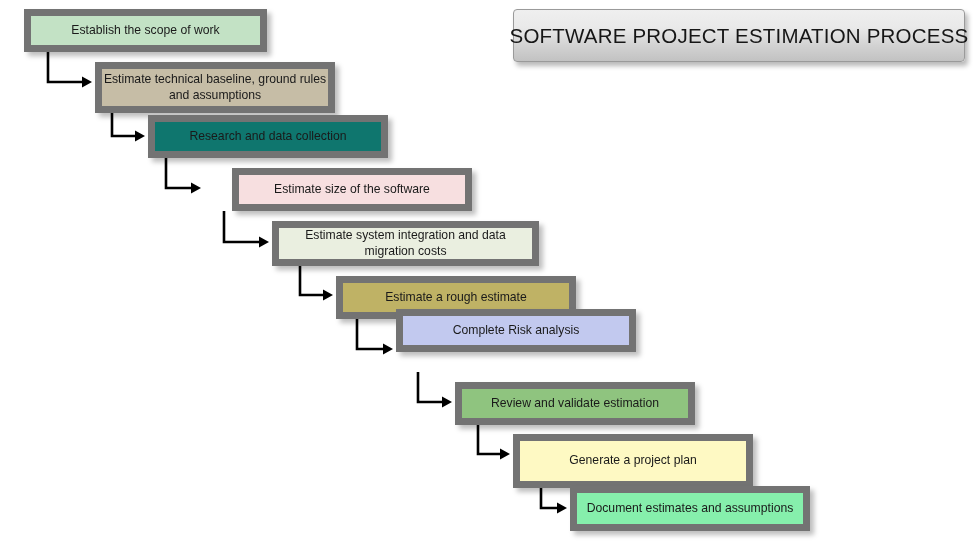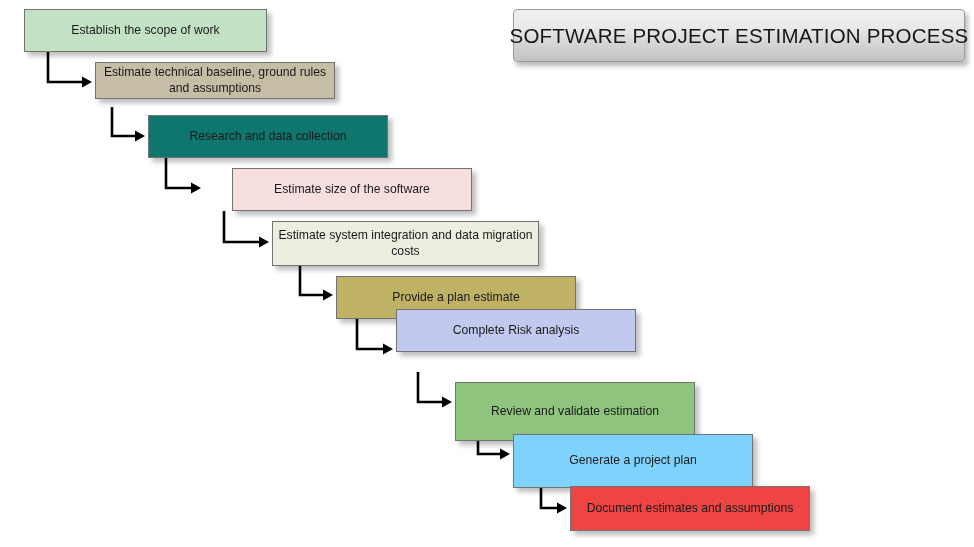--- a/index.html
+++ b/index.html
@@ -43,21 +43,21 @@
     letter-spacing: 0.2px;
     color: #161616;
     white-space: nowrap;
     font-family: "Liberation Sans", sans-serif;
   }
 
   
   .step-box {
     position: absolute;
     box-sizing: border-box;
-    border: 1px solid #737373;
+    border: 7px solid #737373;
     box-shadow: 4px 4px 5px rgba(0,0,0,0.26);
     display: flex;
     align-items: center;
     justify-content: center;
     text-align: center;
     padding: 2px 0;
     z-index: 5;
   }
   .step-box .step-label {
     font-size: 12.2px;
@@ -135,42 +135,42 @@
         <svg width="38" height="43" viewBox="0 0 38 43">
           <path d="M 0 0 L 0 31 L 18 31" fill="none" stroke="#000000" stroke-width="2.6" stroke-linecap="butt"></path>
           <polygon points="26,31 16,25.5 16,36.5" fill="#000000"></polygon>
         </svg>
       </div>
     </div>
   <div id="step-layer">
       <div class="step-box" style="left: 24px; top: 9px; width: 243px; height: 43px; background: rgb(195, 226, 197);">
         <span class="step-label">Establish the scope of work</span>
       </div>
-      <div class="step-box" style="left: 95px; top: 62px; width: 240px; height: 37px; background: rgb(198, 189, 166);">
+      <div class="step-box" style="left: 95px; top: 62px; width: 240px; height: 51px; background: rgb(198, 189, 166);">
         <span class="step-label">Estimate technical baseline, ground rules and assumptions</span>
       </div>
       <div class="step-box" style="left: 148px; top: 115px; width: 240px; height: 43px; background: #0f766e;">
         <span class="step-label">Research and data collection</span>
       </div>
       <div class="step-box" style="left: 204px; top: 168px; width: 240px; height: 43px; background: rgb(247, 223, 224); margin-left: 28px;">
         <span class="step-label">Estimate size of the software</span>
       </div>
       <div class="step-box" style="left: 272px; top: 221px; width: 267px; height: 45px; background: rgb(234, 239, 224);">
         <span class="step-label">Estimate system integration and data migration costs</span>
       </div>
       <div class="step-box" style="left: 336px; top: 276px; width: 240px; height: 43px; background: rgb(191, 178, 101);">
-        <span class="step-label">Provide a plan estimate</span>
+        <span class="step-label">Estimate a rough estimate</span>
       </div>
       <div class="step-box" style="left: 396px; top: 309px; width: 240px; height: 43px; background: rgb(194, 201, 239);">
         <span class="step-label">Complete Risk analysis</span>
       </div>
-      <div class="step-box" style="left: 455px; top: 382px; width: 240px; height: 59px; background: rgb(143, 196, 127);">
+      <div class="step-box" style="left: 455px; top: 382px; width: 240px; height: 43px; background: rgb(143, 196, 127);">
         <span class="step-label">Review and validate estimation</span>
       </div>
-      <div class="step-box" style="left: 513px; top: 434px; width: 240px; height: 54px; background: #7dd3fc;">
+      <div class="step-box" style="left: 513px; top: 434px; width: 240px; height: 54px; background: #fef9c3;">
         <span class="step-label">Generate a project plan</span>
       </div>
-      <div class="step-box" style="left: 570px; top: 486px; width: 240px; height: 45px; background: #ef4444;">
+      <div class="step-box" style="left: 570px; top: 486px; width: 240px; height: 45px; background: #86efac;">
         <span class="step-label">Document estimates and assumptions</span>
       </div>
     </div>
 
 </div>
 
 </body></html>

